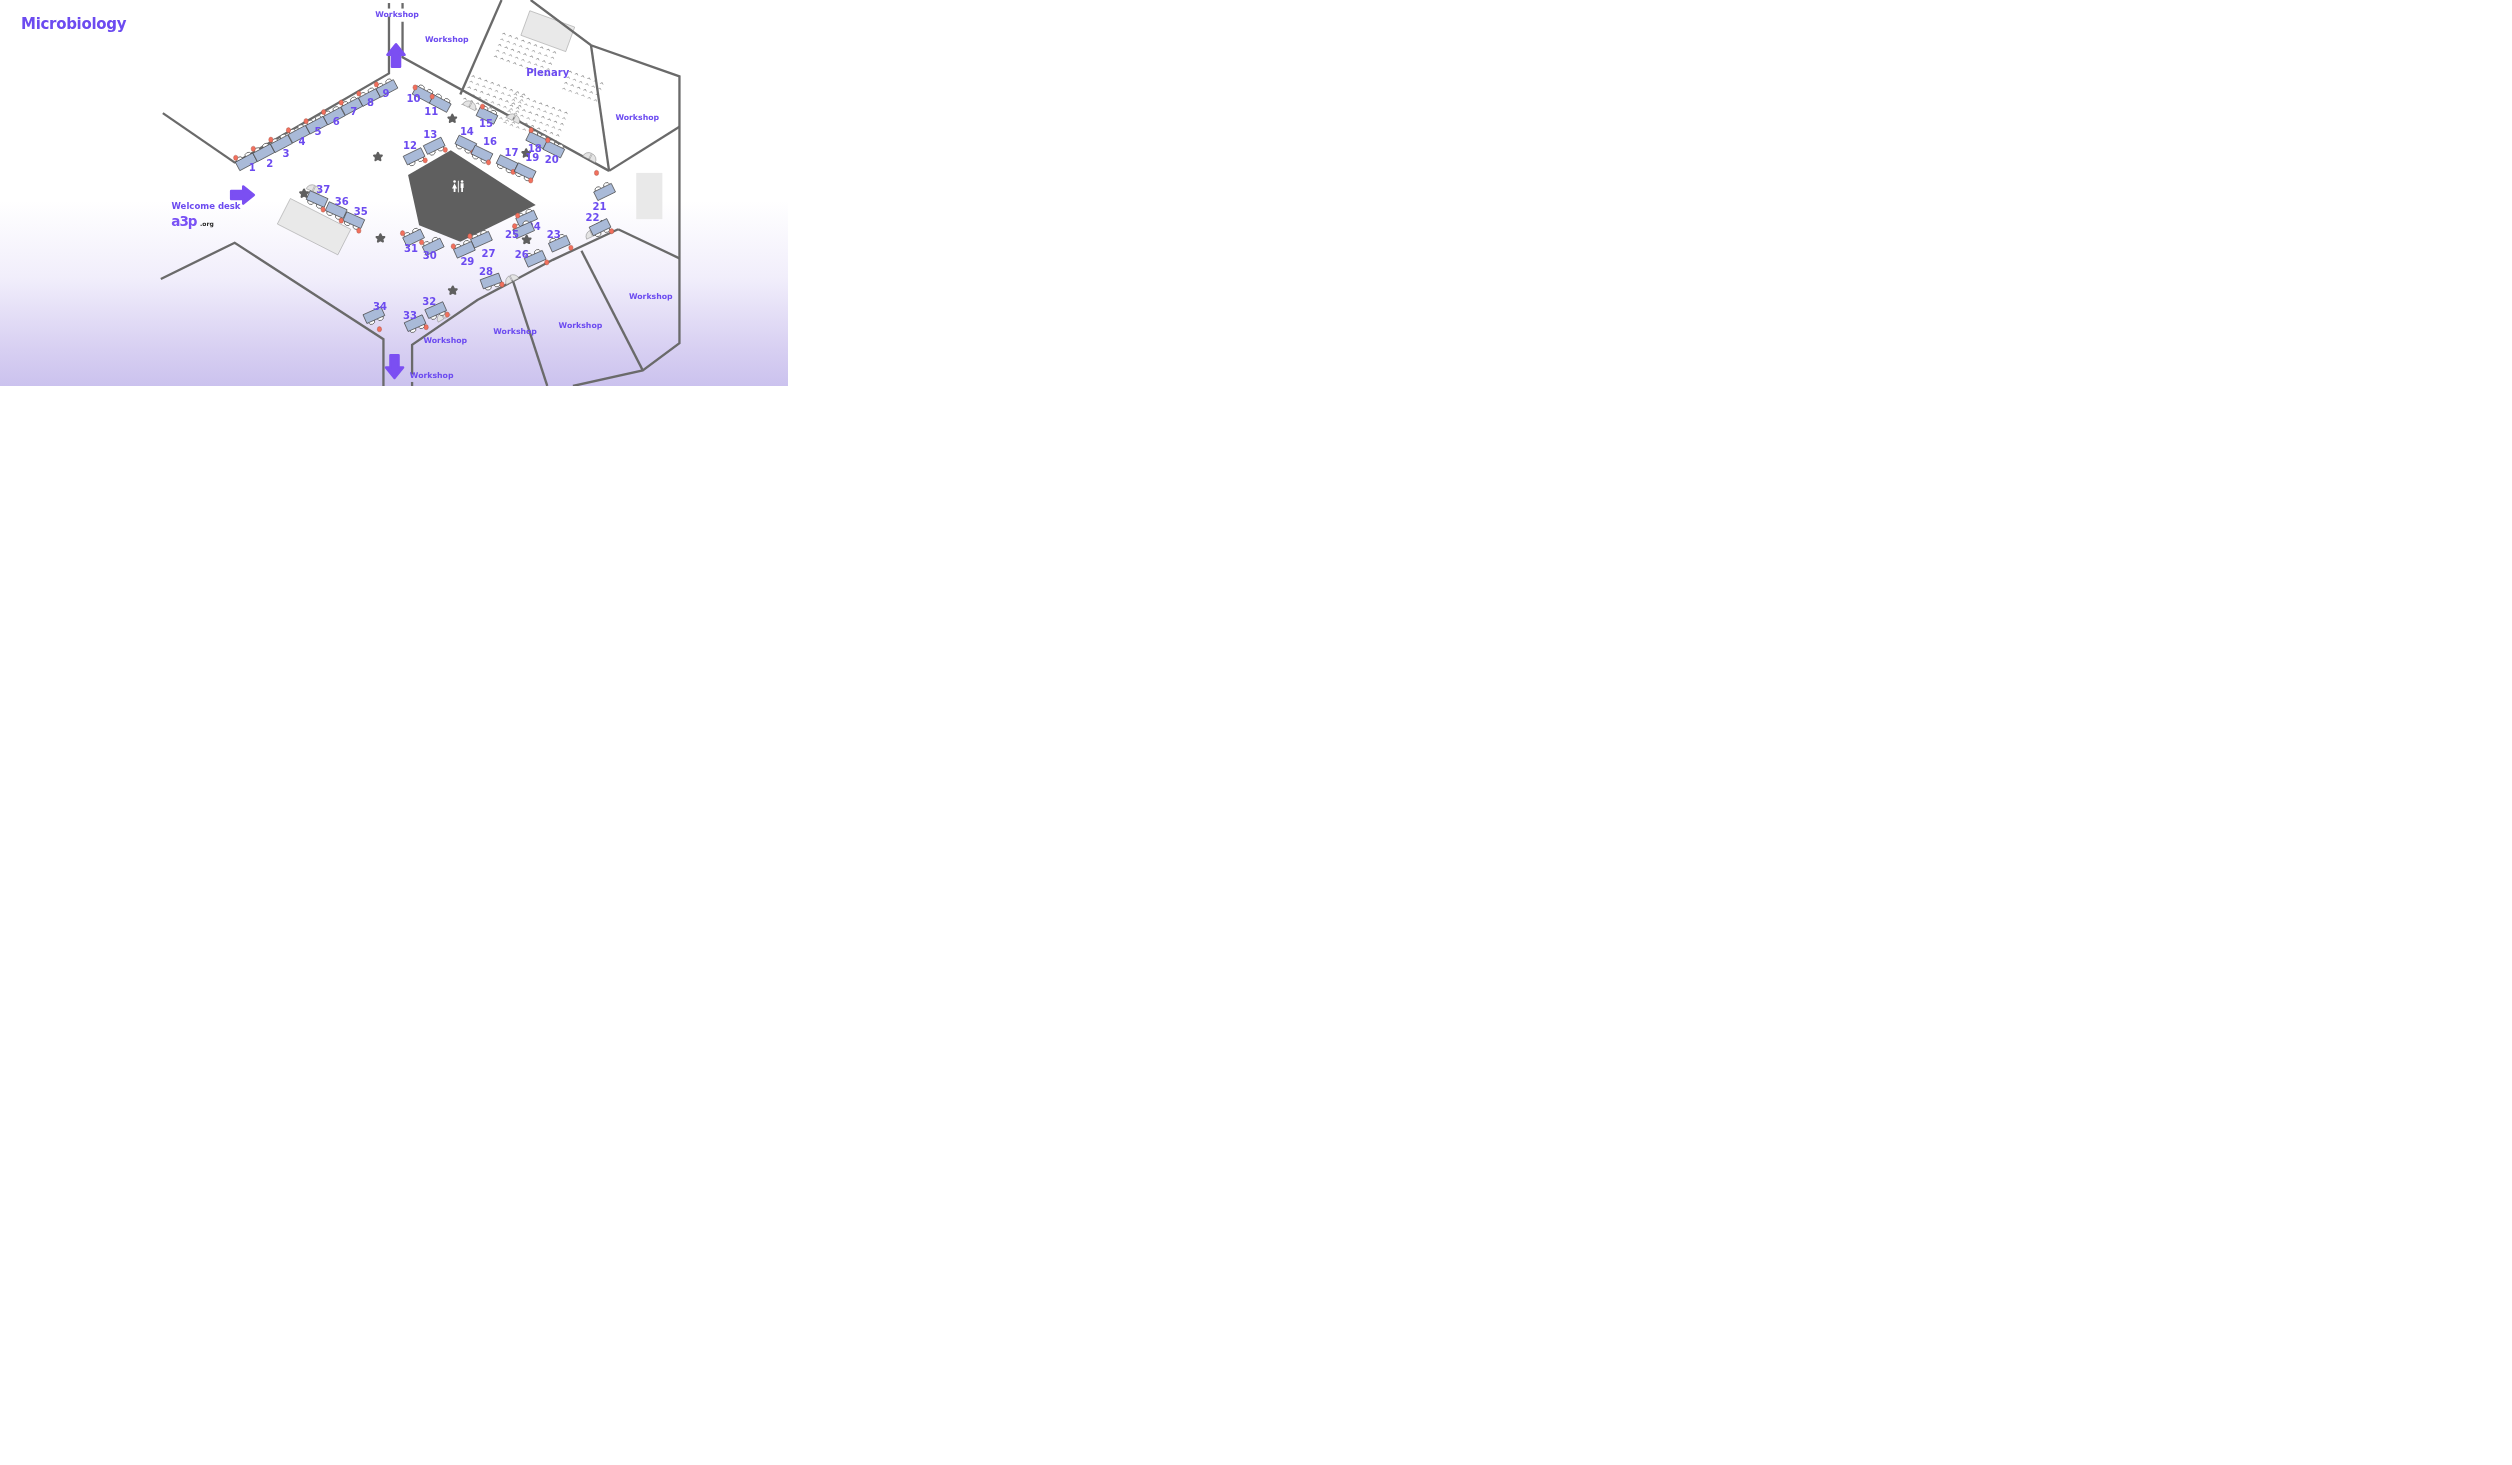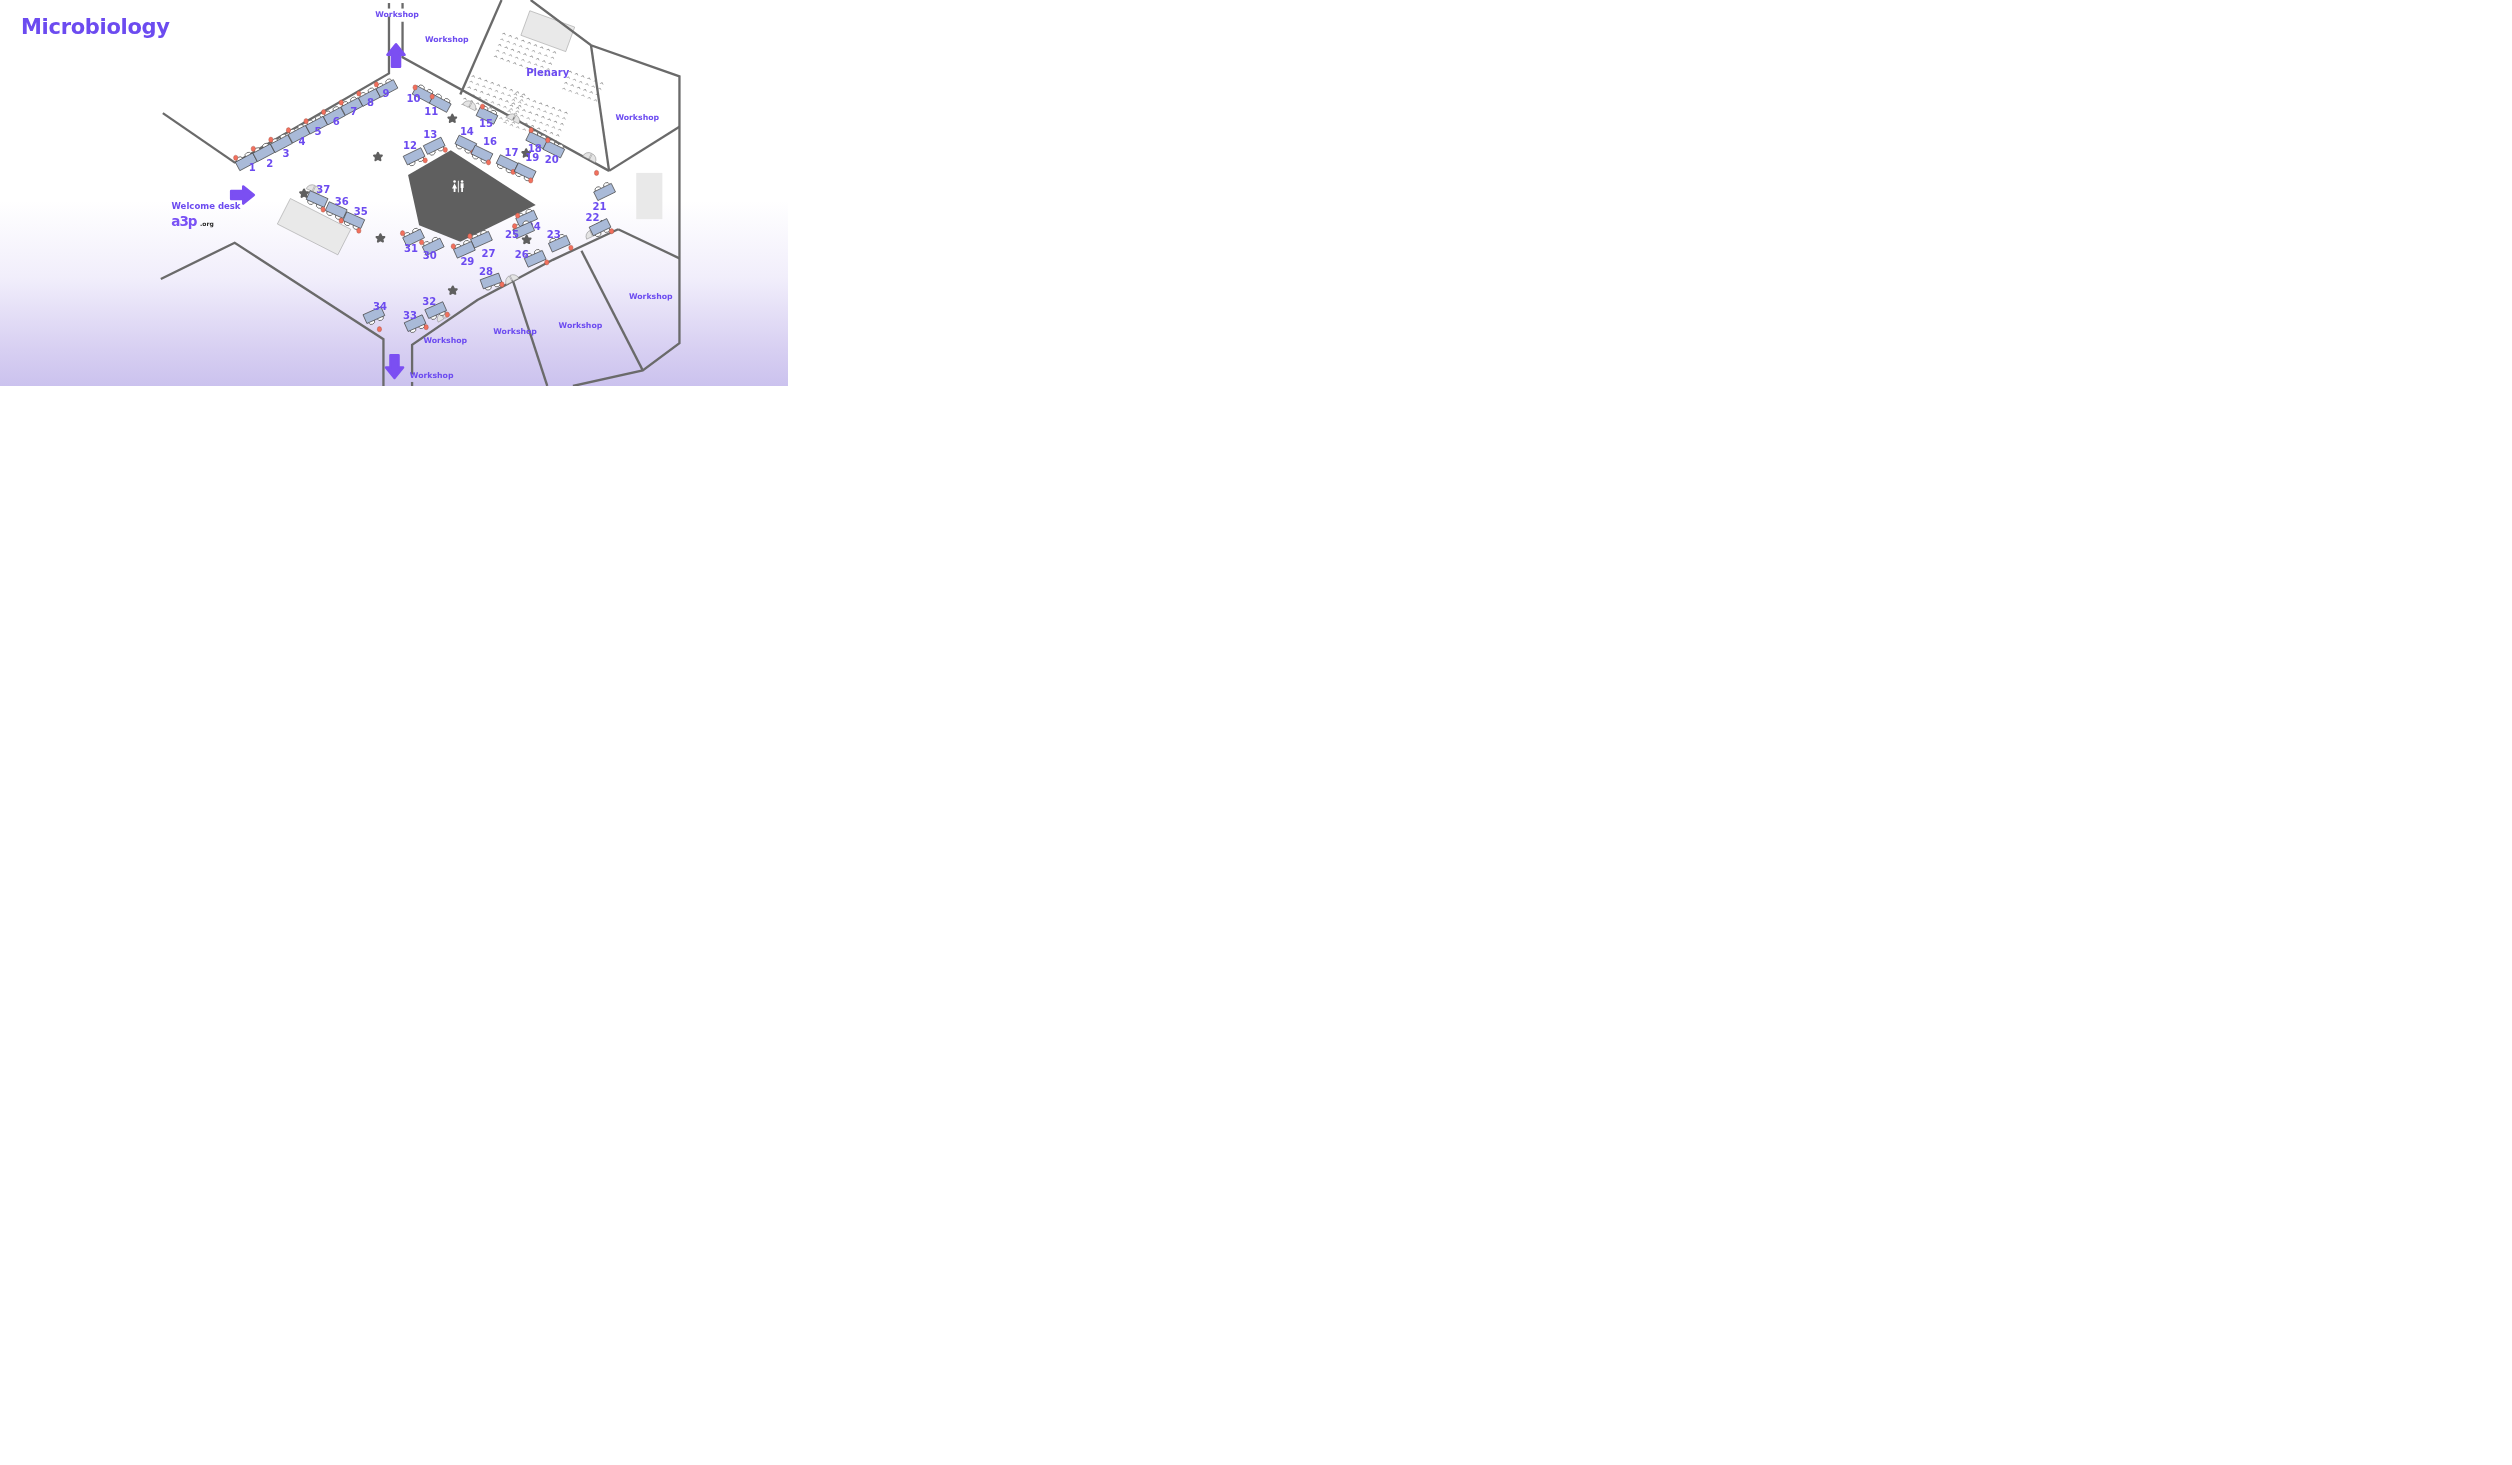--- a/index.html
+++ b/index.html
@@ -1,20 +1,20 @@
 <!DOCTYPE html>
 <html style="font-size:8px"><head>
 <meta charset="utf-8">
 <style>
   html,body{margin:0;padding:0;}
   body{width:788px;height:386px;overflow:hidden;font-family:"DejaVu Sans","Liberation Sans",sans-serif;}
   #canvas{position:relative;width:788px;height:386px;
     background:linear-gradient(180deg,#ffffff 0%,#ffffff 52%,#f1eefb 72%,#d8d0f2 90%,#cbc2ee 100%);}
   #map{position:absolute;left:0;top:0;}
-  #title{position:absolute;left:21px;top:15px;font-size:21px;font-weight:800;
+  #title{position:absolute;left:21px;top:15px;font-size:15px;font-weight:800;
     letter-spacing:-0.3px;color:#6c4bf0;}
   text{user-select:none;}
 </style>
 </head>
 <body>
 
 <div id="canvas">
   <svg id="map" width="788" height="386" viewBox="0 0 1568 768" xmlns="http://www.w3.org/2000/svg">
       <polygon points="812,348 897,299 1066,408 916,481 834,448" fill="#5f5f5f"></polygon>
       <g transform="translate(912,371)" fill="#ffffff">

